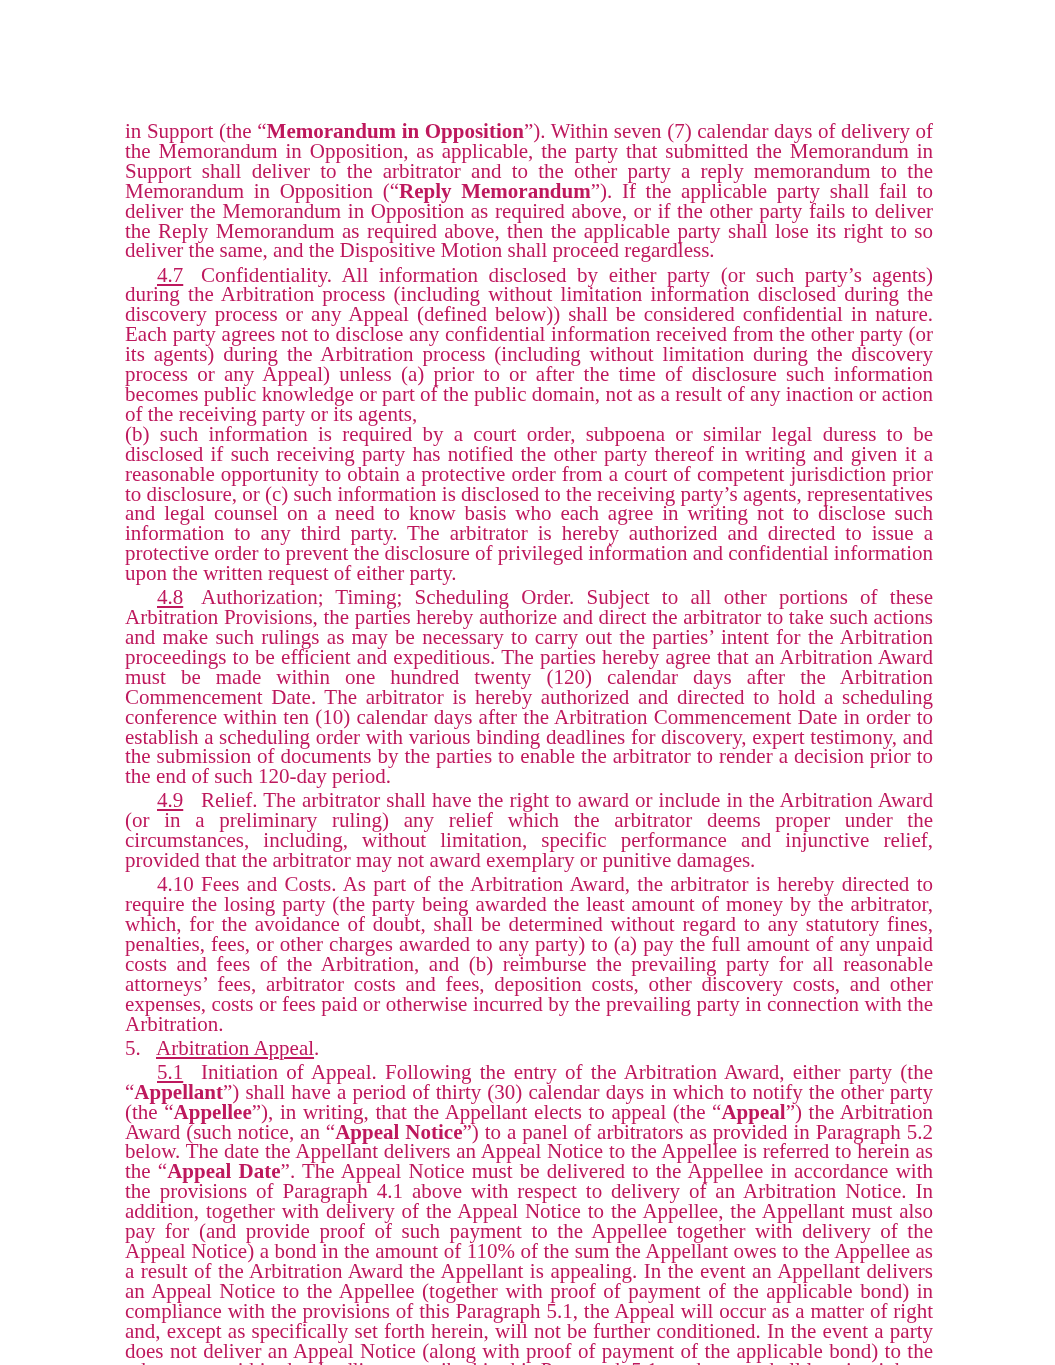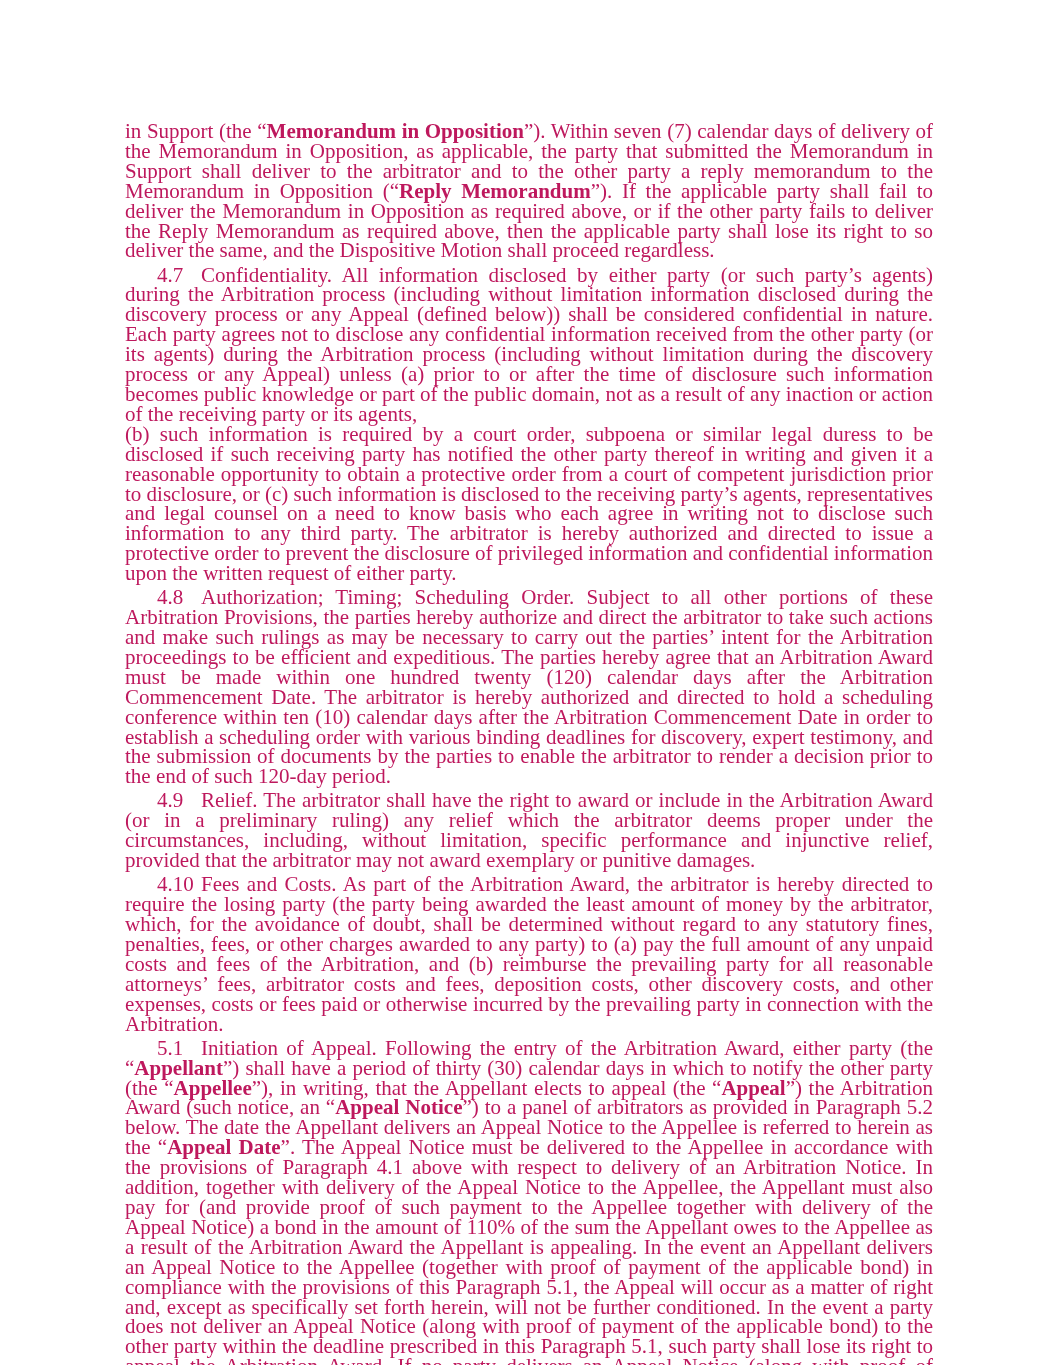--- a/index.html
+++ b/index.html
@@ -27,21 +27,21 @@
     .para {
       margin: 0 0 4.2px 0;
     }
     .indent {
       text-indent: 32px;
     }
     .num {
       display: inline-block;
       text-indent: 0;
     }
-    .num-47 { width: 44px; }
+    .num-47 { width: 44px; text-decoration: underline; }
     .num-410 { width: 44px; }
     .heading-num { display: inline-block; width: 31px; }
     .title {
     }
     .u {
       text-decoration: underline;
     }
     b {
       font-weight: bold;
     }
@@ -54,16 +54,17 @@
   <p class="para"><span>in Support (the “</span><b>Memorandum in Opposition</b><span>”). Within seven (7) calendar days of delivery of the Memorandum in Opposition, as applicable, the party that submitted the Memorandum in Support shall deliver to the arbitrator and to the other party a reply memorandum to the Memorandum in Opposition (“</span><b>Reply Memorandum</b><span>”). If the applicable party shall fail to deliver the Memorandum in Opposition as required above, or if the other party fails to deliver the Reply Memorandum as required above, then the applicable party shall lose its right to so deliver the same, and the Dispositive Motion shall proceed regardless.</span></p>
 
   <p class="para indent"><span class="num num-47">4.7</span><span class="title">Confidentiality</span><span>. All information disclosed by either party (or such party’s agents) during the Arbitration process (including without limitation information disclosed during the discovery process or any Appeal (defined below)) shall be considered confidential in nature. Each party agrees not to disclose any confidential information received from the other party (or its agents) during the Arbitration process (including without limitation during the discovery process or any Appeal) unless (a) prior to or after the time of disclosure such information becomes public knowledge or part of the public domain, not as a result of any inaction or action of the receiving party or its agents,</span><br><span>(b) such information is required by a court order, subpoena or similar legal duress to be disclosed if such receiving party has notified the other party thereof in writing and given it a reasonable opportunity to obtain a protective order from a court of competent jurisdiction prior to disclosure, or (c) such information is disclosed to the receiving party’s agents, representatives and legal counsel on a need to know basis who each agree in writing not to disclose such information to any third party. The arbitrator is hereby authorized and directed to issue a protective order to prevent the disclosure of privileged information and confidential information upon the written request of either party.</span></p>
 
   <p class="para indent"><span class="num num-47">4.8</span><span class="title">Authorization; Timing; Scheduling Order</span><span>. Subject to all other portions of these Arbitration Provisions, the parties hereby authorize and direct the arbitrator to take such actions and make such rulings as may be necessary to carry out the parties’ intent for the Arbitration proceedings to be efficient and expeditious. The parties hereby agree that an Arbitration Award must be made within one hundred twenty (120) calendar days after the Arbitration Commencement Date. The arbitrator is hereby authorized and directed to hold a scheduling conference within ten (10) calendar days after the Arbitration Commencement Date in order to establish a scheduling order with various binding deadlines for discovery, expert testimony, and the submission of documents by the parties to enable the arbitrator to render a decision prior to the end of such 120-day period.</span></p>
 
   <p class="para indent"><span class="num num-47">4.9</span><span class="title">Relief</span><span>. The arbitrator shall have the right to award or include in the Arbitration Award (or in a preliminary ruling) any relief which the arbitrator deems proper under the circumstances, including, without limitation, specific performance and injunctive relief, provided that the arbitrator may not award exemplary or punitive damages.</span></p>
 
   <p class="para indent"><span class="num num-410">4.10</span><span class="title">Fees and Costs</span><span>. As part of the Arbitration Award, the arbitrator is hereby directed to require the losing party (the party being awarded the least amount of money by the arbitrator, which, for the avoidance of doubt, shall be determined without regard to any statutory fines, penalties, fees, or other charges awarded to any party) to (a) pay the full amount of any unpaid costs and fees of the Arbitration, and (b) reimburse the prevailing party for all reasonable attorneys’ fees, arbitrator costs and fees, deposition costs, other discovery costs, and other expenses, costs or fees paid or otherwise incurred by the prevailing party in connection with the Arbitration.</span></p>
 
+  <p class="para"><span class="heading-num">5.</span><span class="u">Arbitration Appeal</span><span>.</span></p>
 
   <p class="para indent"><span class="num num-47">5.1</span><span class="title">Initiation of Appeal.</span><span> Following the entry of the Arbitration Award, either party (the “</span><b>Appellant</b><span>”) shall have a period of thirty (30) calendar days in which to notify the other party (the “</span><b>Appellee</b><span>”), in writing, that the Appellant elects to appeal (the “</span><b>Appeal</b><span>”) the Arbitration Award (such notice, an “</span><b>Appeal Notice</b><span>”) to a panel of arbitrators as provided in Paragraph 5.2 below.  The date the Appellant delivers an Appeal Notice to the Appellee is referred to herein as the “</span><b>Appeal Date</b><span>”. The Appeal Notice must be delivered to the Appellee in accordance with the provisions of Paragraph 4.1 above with respect to delivery of an Arbitration Notice.  In addition, together with delivery of the Appeal Notice to the Appellee, the Appellant must also pay for (and provide proof of such payment to the Appellee together with delivery of the Appeal Notice) a bond in the amount of 110% of the sum the Appellant owes to the Appellee as a result of the Arbitration Award the Appellant is appealing.  In the event an Appellant delivers an Appeal Notice to the Appellee (together with proof of payment of the applicable bond) in compliance with the provisions of this Paragraph 5.1, the Appeal will occur as a matter of right and, except as specifically set forth herein, will not be further conditioned.  In the event a party does not deliver an Appeal Notice (along with proof of payment of the applicable bond) to the other party within the deadline prescribed in this Paragraph 5.1, such party shall lose its right to appeal the Arbitration Award.  If no party delivers an Appeal Notice (along with proof of payment of the applicable bond) to the other party within the deadline described in this Paragraph 5.1, the Arbitration Award shall be final.  The parties acknowledge and agree that any Appeal shall be deemed part of the parties’ agreement to arbitrate for purposes of these Arbitration Provisions and the Arbitration Act.</span></p>
 
 </div>
 
 </body></html>

